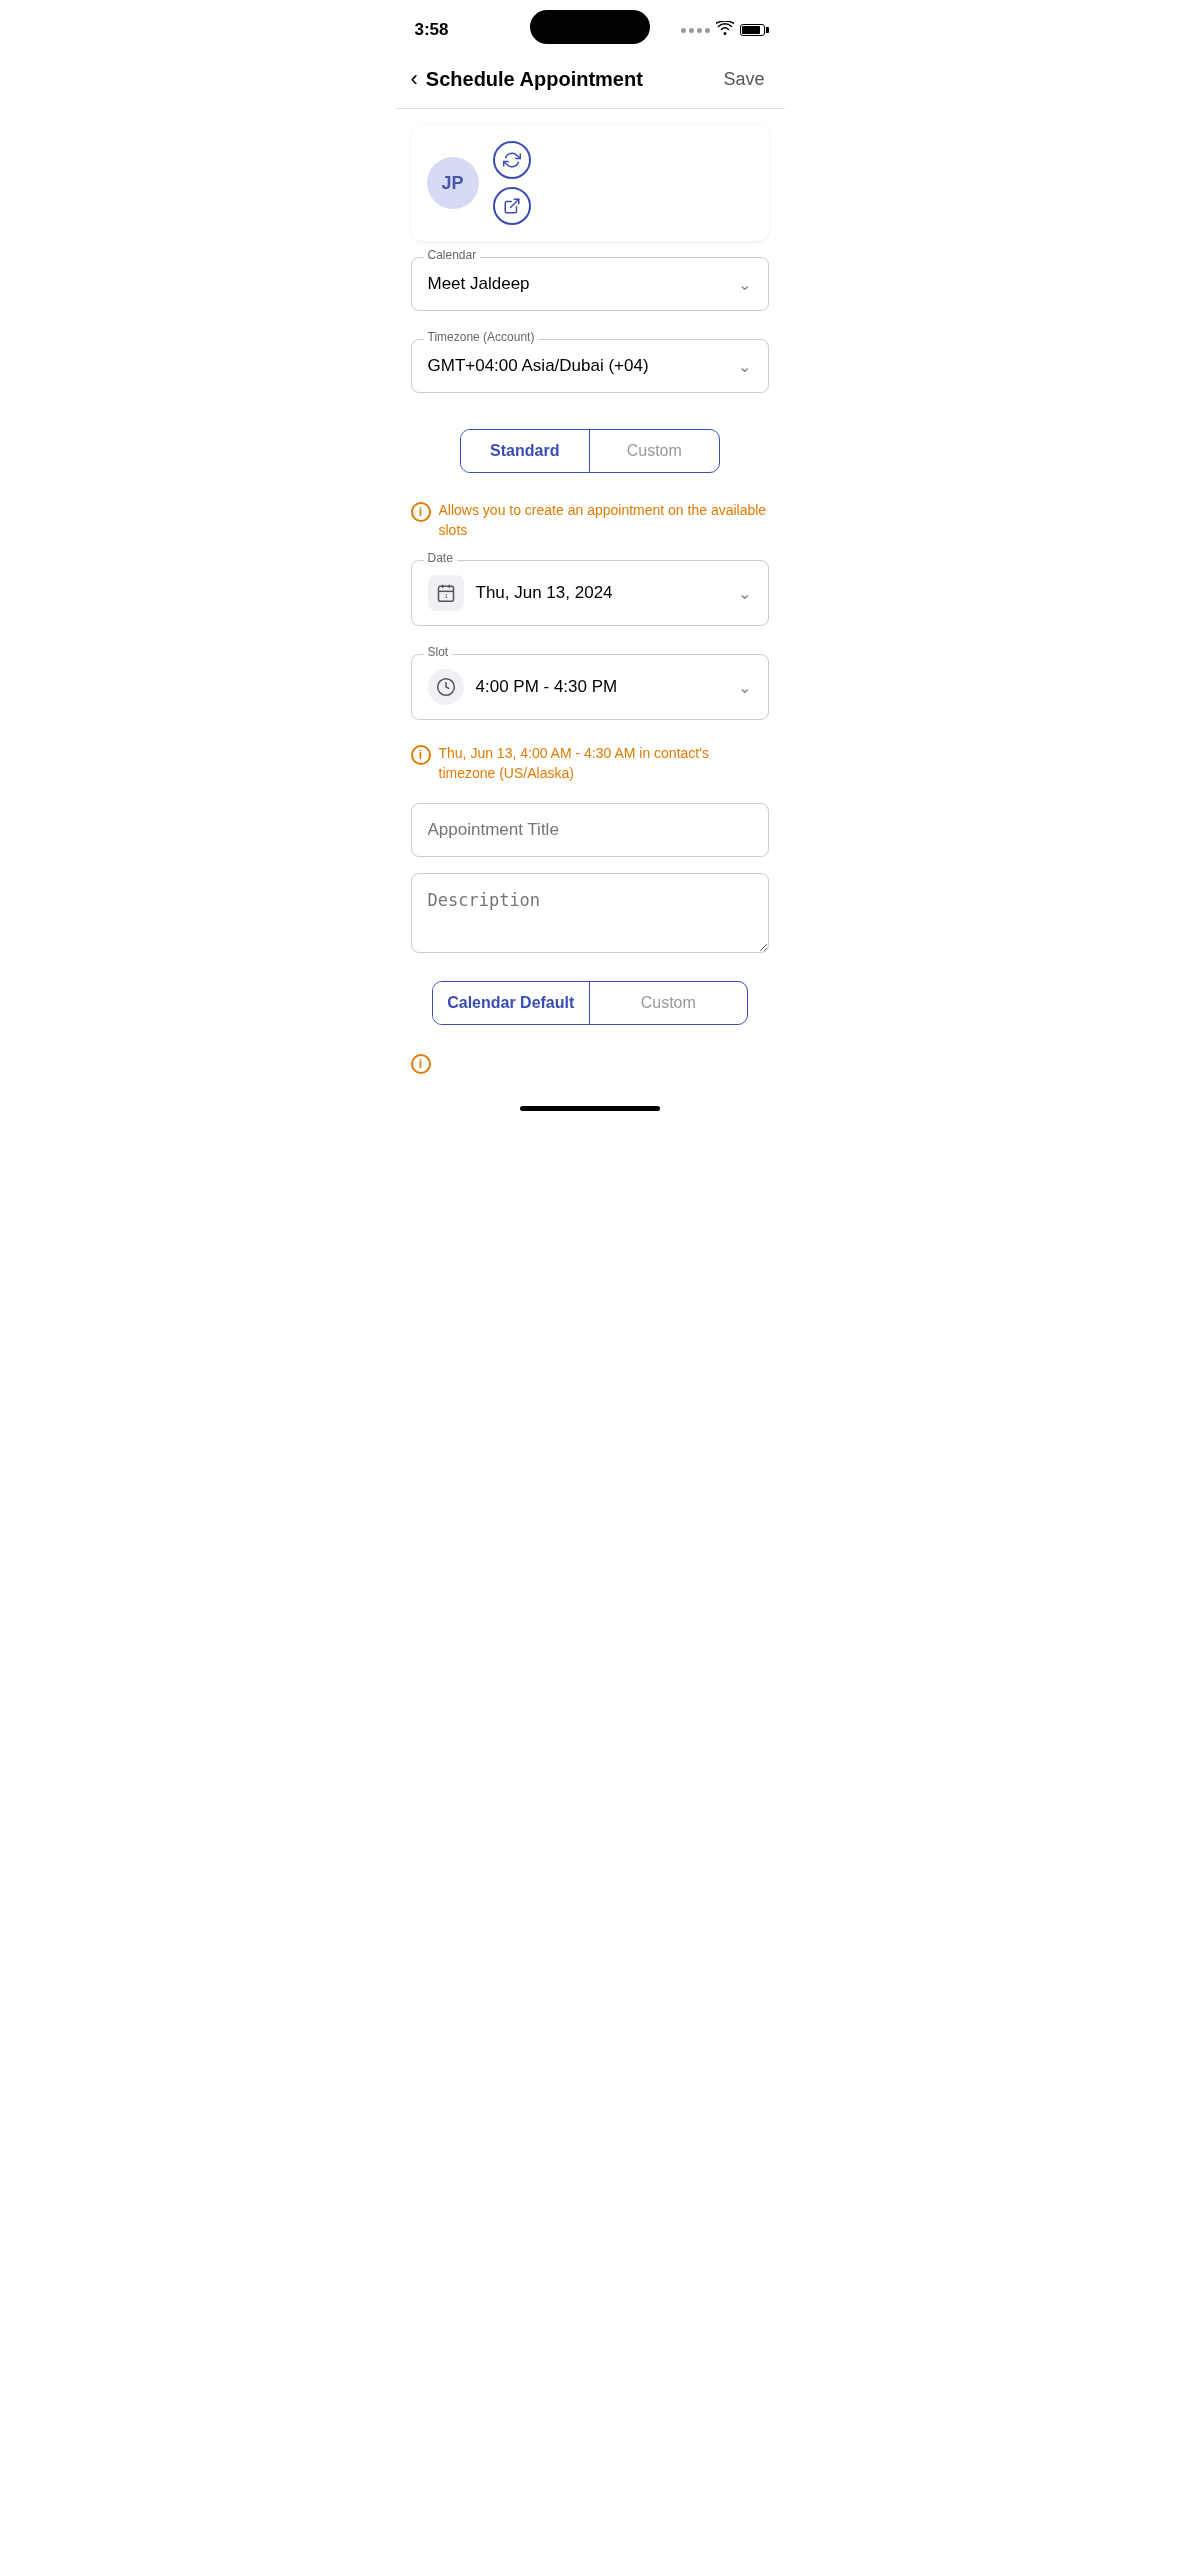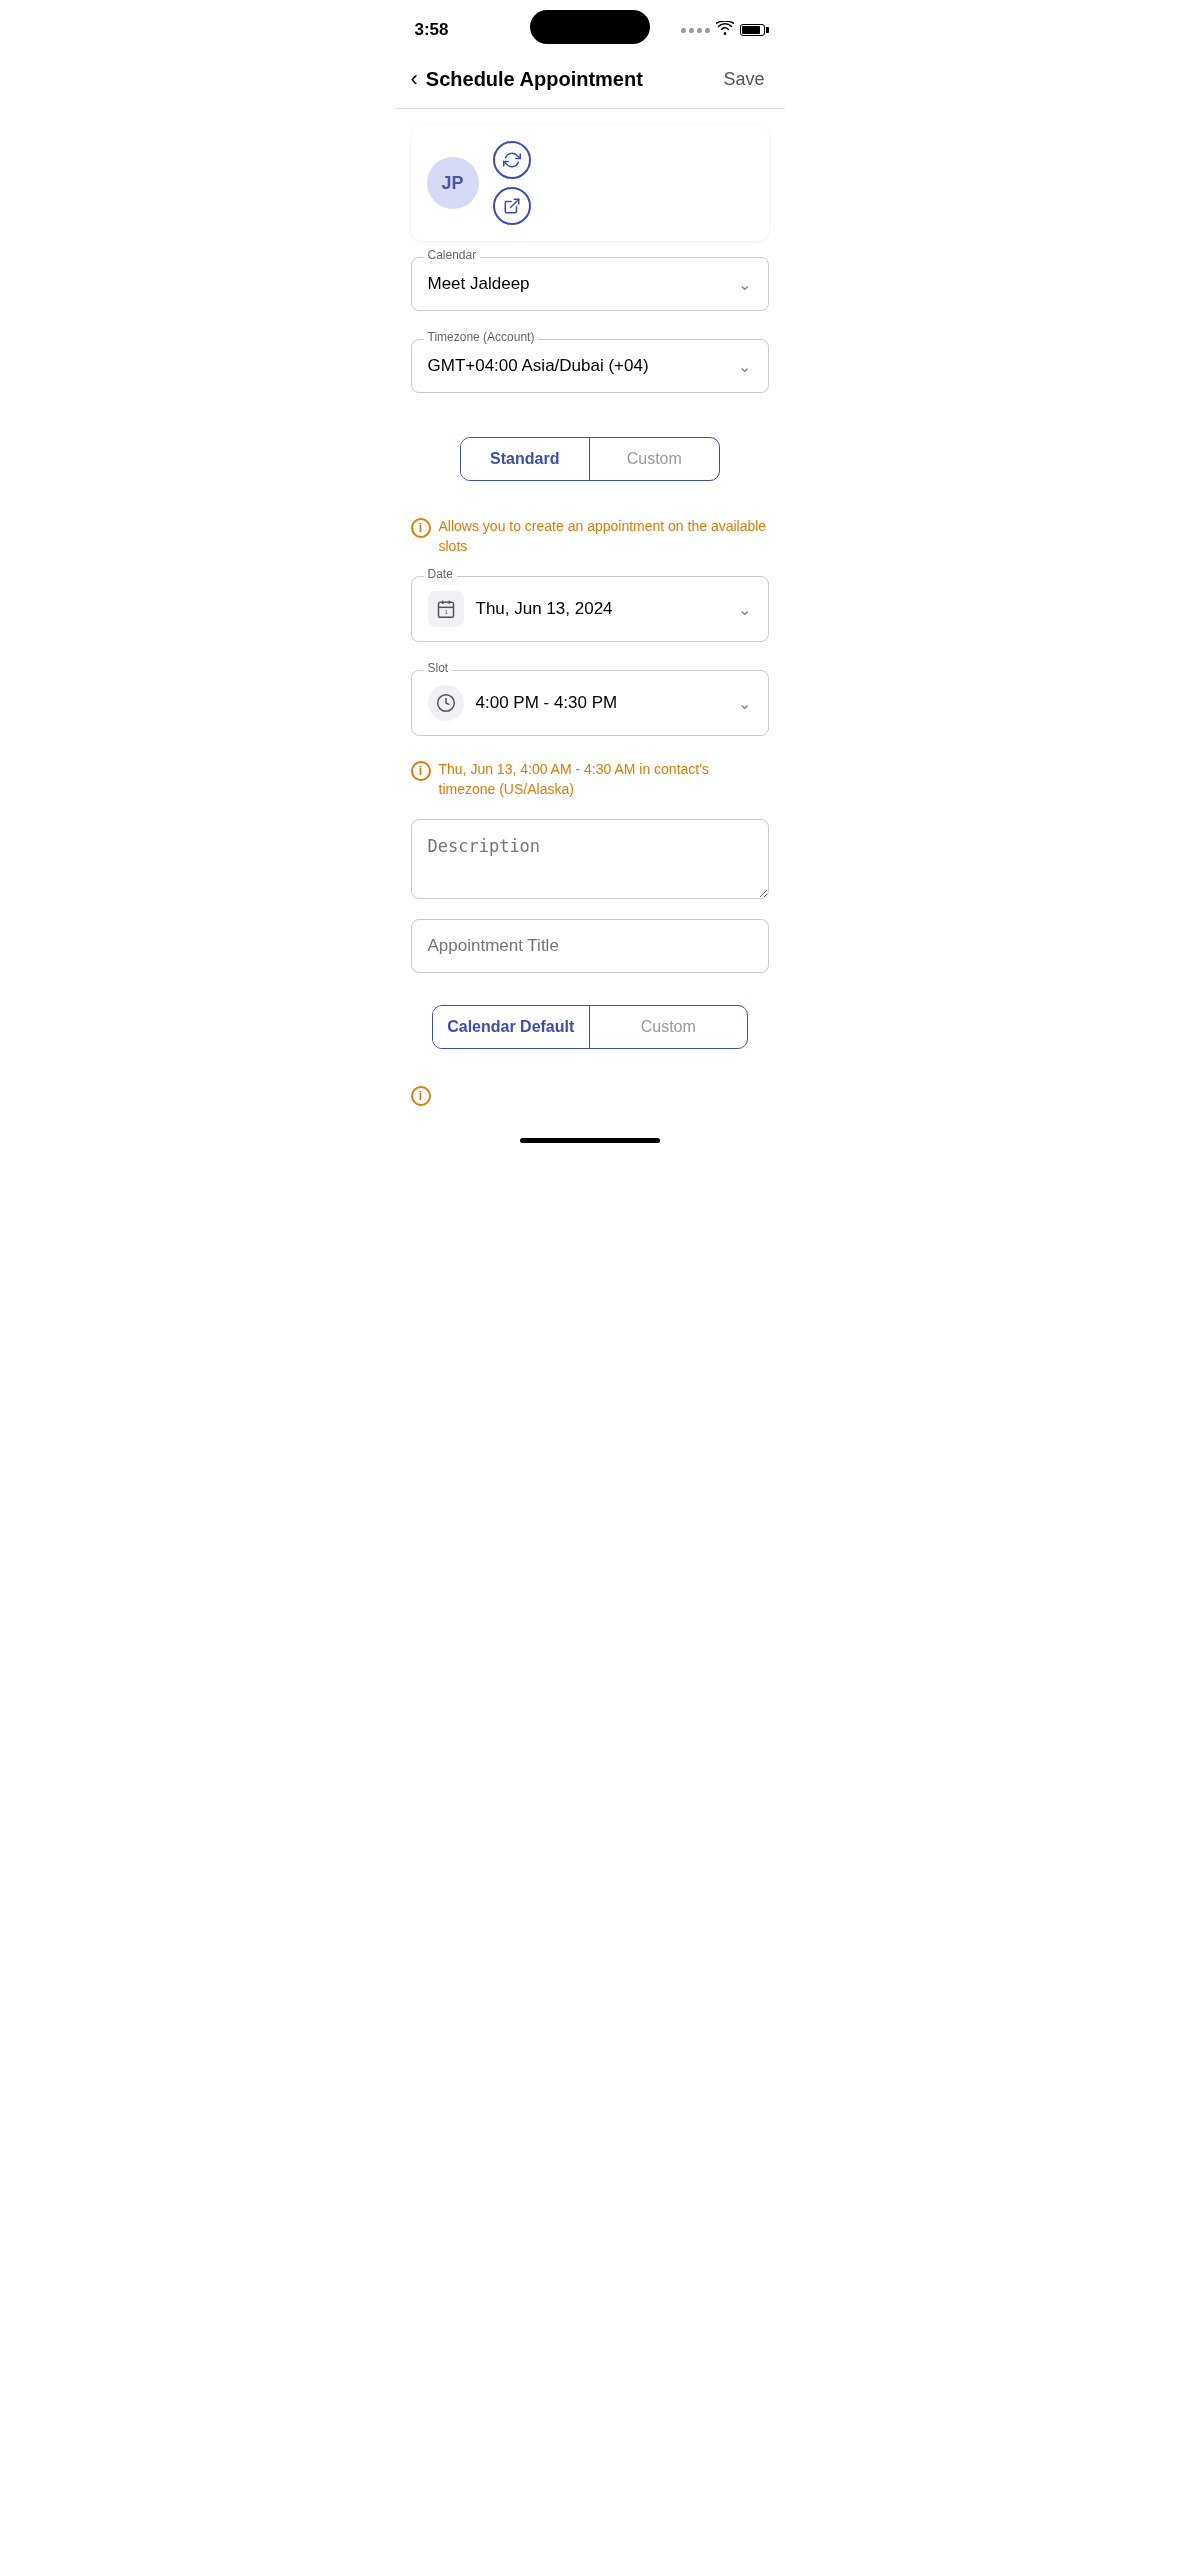--- a/index.html
+++ b/index.html
@@ -377,21 +377,21 @@
       width: 140px;
       height: 5px;
       background: #000;
       border-radius: 3px;
       margin: 12px auto 8px;
     }
 
     .section-toggle {
       display: flex;
       justify-content: center;
-      margin: 16px;
+      margin: 8px;
     }
   </style>
 </head>
 <body>
 
 <div style="position:relative;">
   <div class="status-bar">
     <span class="status-time">3:58</span>
     <div class="dynamic-island"></div>
     <div class="status-right">
@@ -508,25 +508,25 @@
       <span class="chevron">⌄</span>
     </div>
   </div>
 
   <div class="info-banner" style="margin-top:-8px;">
     <div class="info-icon">i</div>
     <span class="info-text">Thu, Jun 13, 4:00 AM - 4:30 AM in contact's timezone (US/Alaska)</span>
   </div>
 
   <div>
+    <input type="text" class="text-field" placeholder="Appointment Title" style="">
+  </div>
+
+  <div>
     <textarea class="text-field-large" placeholder="Description" style=""></textarea>
-  </div>
-
-  <div>
-    <input type="text" class="text-field" placeholder="Appointment Title" style="">
   </div>
 
   <div class="section-toggle">
     <div class="toggle-group" style="width:316px;">
       <button class="toggle-btn active">Calendar Default</button>
       <button class="toggle-btn-right inactive" style="flex:1;padding:12px 0;text-align:center;font-size:16px;cursor:pointer;border:none;background:transparent;color:#999;">Custom</button>
     </div>
   </div>
 
   <div class="info-banner">

